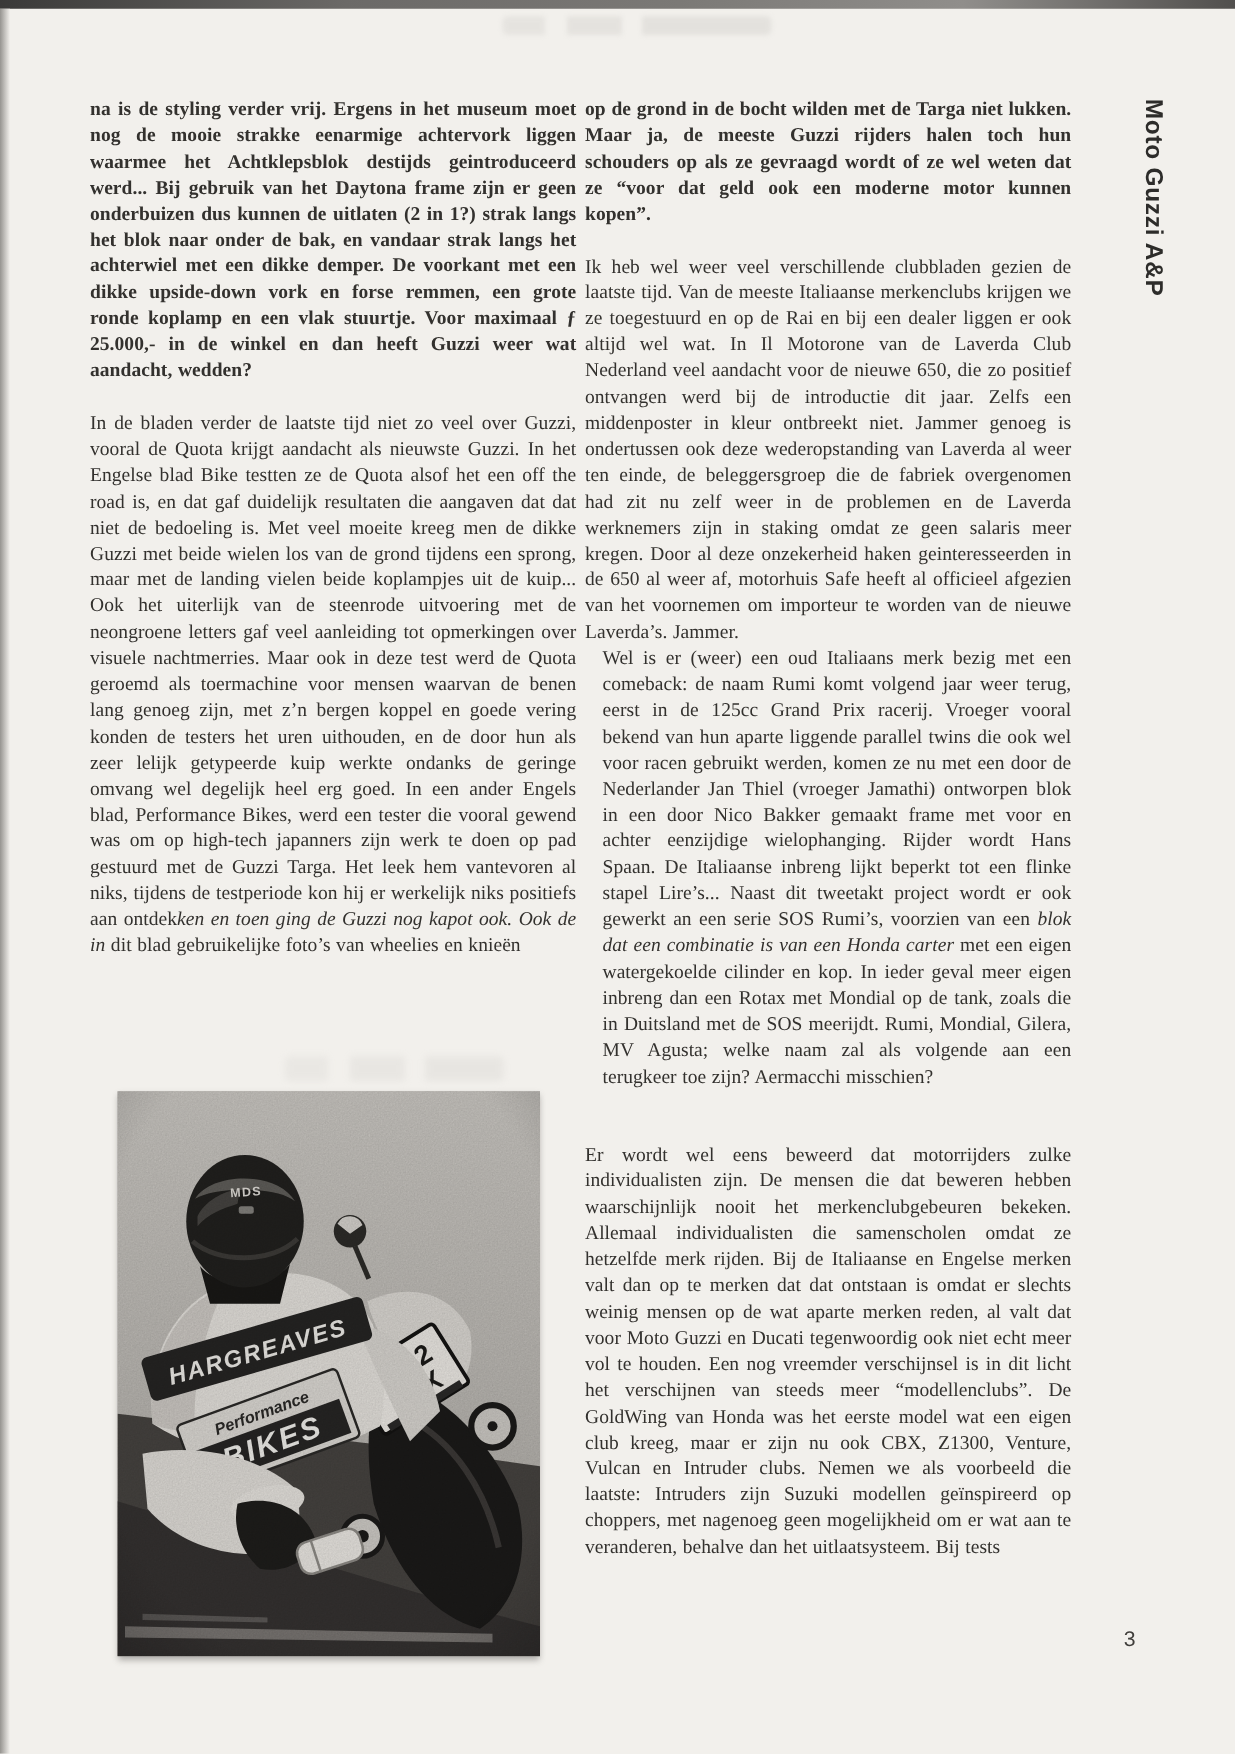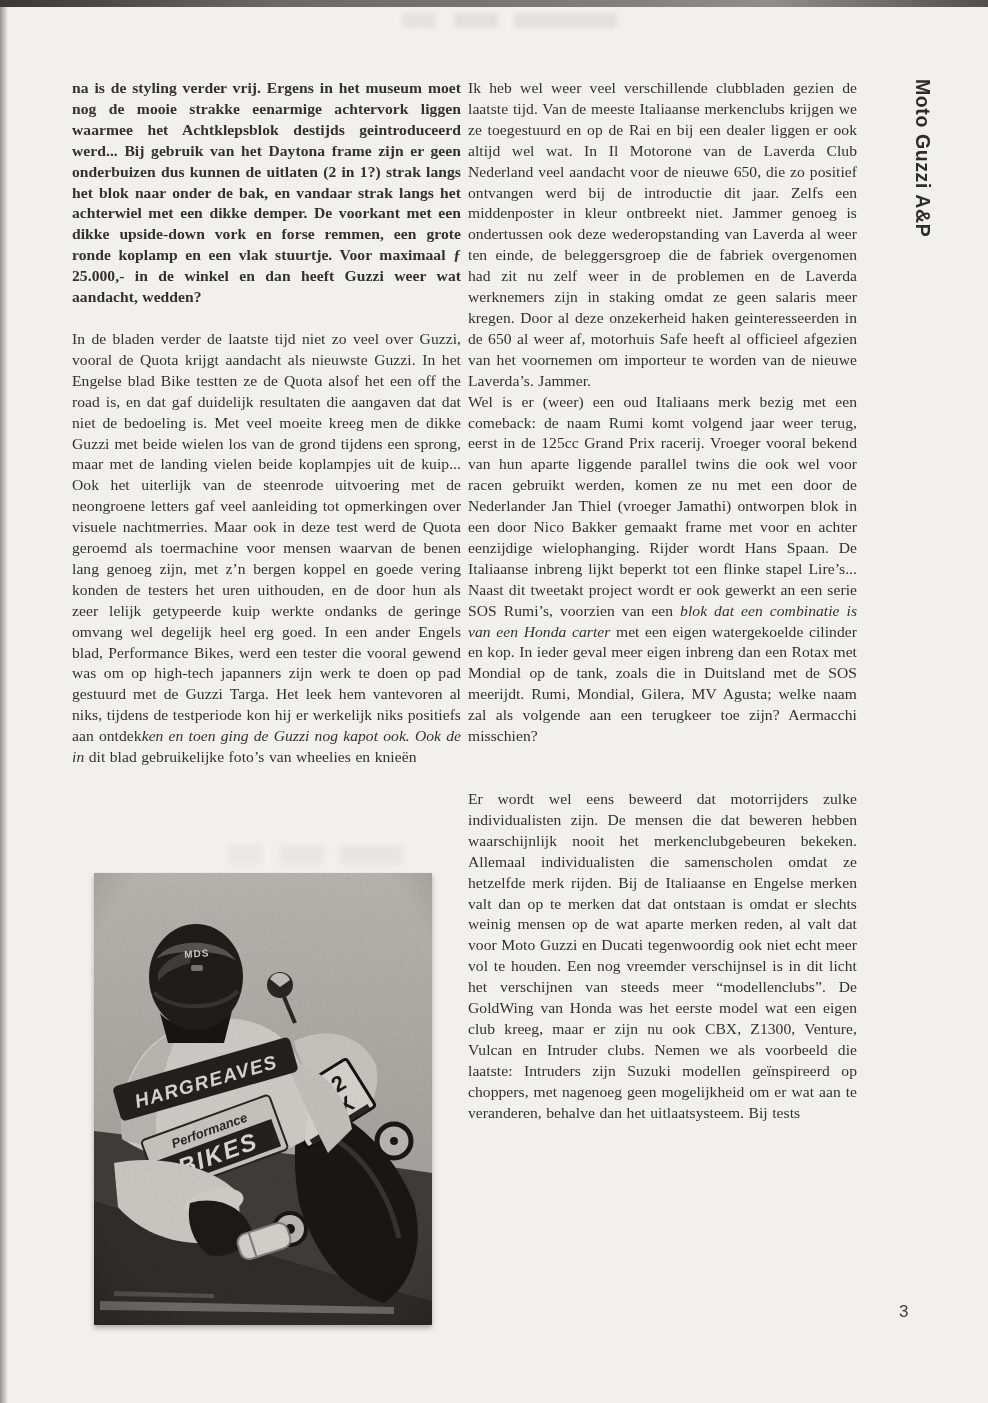--- a/index.html
+++ b/index.html
@@ -27,21 +27,21 @@
 
   .col {
     position:absolute; width:389px;
     font-size:15.6px; line-height:20.9px; letter-spacing:0.05px; word-spacing:0.5px;
     color:#33312e; text-align:justify;
   }
   .col-left  { left:72px;  top:78px; }
   .col-right { left:468px; top:78px; }
   .col p { margin:0; }
   .col p.gap-after  { margin-bottom:21px;font-weight:bold; }
-  .col p.biggap-after { margin-bottom:42px; }
+  .col p.biggap-after { margin-bottom:42px;margin-left:14px; }
   .col em { font-style:italic; }
 
   .vertical-title {
     position:absolute; left:934px; top:79px;
     transform:rotate(90deg); transform-origin:0 0;
     font-family:"Liberation Sans", sans-serif; font-weight:bold;
     font-size:19.5px; letter-spacing:0.6px; color:#2d2c2a; white-space:nowrap;
   }
 
   .photo {
@@ -70,20 +70,21 @@
   <div class="ghost ghost-2"></div>
 
   <div class="vertical-title">Moto Guzzi A&amp;P</div>
 
   <div class="col col-left">
     <p class="gap-after">na is de styling verder vrij. Ergens in het museum moet nog de mooie strakke eenarmige achtervork liggen waarmee het Achtklepsblok destijds geintroduceerd werd... Bij gebruik van het Daytona frame zijn er geen onderbuizen dus kunnen de uitlaten (2 in 1?) strak langs het blok naar onder de bak, en vandaar strak langs het achterwiel met een dikke demper. De voorkant met een dikke upside-down vork en forse remmen, een grote ronde koplamp en een vlak stuurtje. Voor maximaal ƒ 25.000,- in de winkel en dan heeft Guzzi weer wat aandacht, wedden?</p>
     <p><span>In de bladen verder de laatste tijd niet zo veel over Guzzi, vooral de Quota krijgt aandacht als nieuwste Guzzi. In het Engelse blad Bike testten ze de Quota alsof het een off the road is, en dat gaf duidelijk resultaten die aangaven dat dat niet de bedoeling is. Met veel moeite kreeg men de dikke Guzzi met beide wielen los van de grond tijdens een sprong, maar met de landing vielen beide koplampjes uit de kuip... Ook het uiterlijk van de steenrode uitvoering met de neongroene letters gaf veel aanleiding tot opmerkingen over visuele nachtmerries. Maar ook in deze test werd de Quota geroemd als toermachine voor mensen waarvan de benen lang genoeg zijn, met z’n bergen koppel en goede vering konden de testers het uren uithouden, en de door hun als zeer lelijk getypeerde kuip werkte ondanks de geringe omvang wel degelijk heel erg goed. In een ander Engels blad, Performance Bikes, werd een tester die vooral gewend was om op high-tech japanners zijn werk te doen op pad gestuurd met de Guzzi Targa. Het leek hem vantevoren al niks, tijdens de testperiode kon hij er werkelijk niks positiefs aan ontdek</span><em>ken en toen ging de Guzzi nog kapot ook. Ook de in</em><span> dit blad gebruikelijke foto’s van wheelies en knieën</span></p>
   </div>
 
   <div class="col col-right">
+    <p class="gap-after">op de grond in de bocht wilden met de Targa niet lukken. Maar ja, de meeste Guzzi rijders halen toch hun schouders op als ze gevraagd wordt of ze wel weten dat ze “voor dat geld ook een moderne motor kunnen kopen”.</p>
     <p>Ik heb wel weer veel verschillende clubbladen gezien de laatste tijd. Van de meeste Italiaanse merkenclubs krijgen we ze toegestuurd en op de Rai en bij een dealer liggen er ook altijd wel wat. In Il Motorone van de Laverda Club Nederland veel aandacht voor de nieuwe 650, die zo positief ontvangen werd bij de introductie dit jaar. Zelfs een middenposter in kleur ontbreekt niet. Jammer genoeg is ondertussen ook deze wederopstanding van Laverda al weer ten einde, de beleggersgroep die de fabriek overgenomen had zit nu zelf weer in de problemen en de Laverda werknemers zijn in staking omdat ze geen salaris meer kregen. Door al deze onzekerheid haken geinteresseerden in de 650 al weer af, motorhuis Safe heeft al officieel afgezien van het voornemen om importeur te worden van de nieuwe Laverda’s. Jammer.</p>
     <p class="biggap-after"><span>Wel is er (weer) een oud Italiaans merk bezig met een comeback: de naam Rumi komt volgend jaar weer terug, eerst in de 125cc Grand Prix racerij. Vroeger vooral bekend van hun aparte liggende parallel twins die ook wel voor racen gebruikt werden, komen ze nu met een door de Nederlander Jan Thiel (vroeger Jamathi) ontworpen blok in een door Nico Bakker gemaakt frame met voor en achter eenzijdige wielophanging. Rijder wordt Hans Spaan. De Italiaanse inbreng lijkt beperkt tot een flinke stapel Lire’s... Naast dit tweetakt project wordt er ook gewerkt an een serie SOS Rumi’s, voorzien van een </span><em>blok dat een combinatie is van een Honda carter</em><span> met een eigen watergekoelde cilinder en kop. In ieder geval meer eigen inbreng dan een Rotax met Mondial op de tank, zoals die in Duitsland met de SOS meerijdt. Rumi, Mondial, Gilera, MV Agusta; welke naam zal als volgende aan een terugkeer toe zijn? Aermacchi misschien?</span></p>
     <p>Er wordt wel eens beweerd dat motorrijders zulke individualisten zijn. De mensen die dat beweren hebben waarschijnlijk nooit het merkenclubgebeuren bekeken. Allemaal individualisten die samenscholen omdat ze hetzelfde merk rijden. Bij de Italiaanse en Engelse merken valt dan op te merken dat dat ontstaan is omdat er slechts weinig mensen op de wat aparte merken reden, al valt dat voor Moto Guzzi en Ducati tegenwoordig ook niet echt meer vol te houden. Een nog vreemder verschijnsel is in dit licht het verschijnen van steeds meer “modellenclubs”. De GoldWing van Honda was het eerste model wat een eigen club kreeg, maar er zijn nu ook CBX, Z1300, Venture, Vulcan en Intruder clubs. Nemen we als voorbeeld die laatste: Intruders zijn Suzuki modellen geïnspireerd op choppers, met nagenoeg geen mogelijkheid om er wat aan te veranderen, behalve dan het uitlaatsysteem. Bij tests</p>
   </div>
 
   <svg class="photo" viewBox="0 0 338 452" xmlns="http://www.w3.org/2000/svg">
     <defs>
       <linearGradient id="bgGrad" x1="0" y1="0" x2="0" y2="1">
         <stop offset="0" stop-color="#c7c4bf"></stop>
         <stop offset="1" stop-color="#a9a6a1"></stop>

